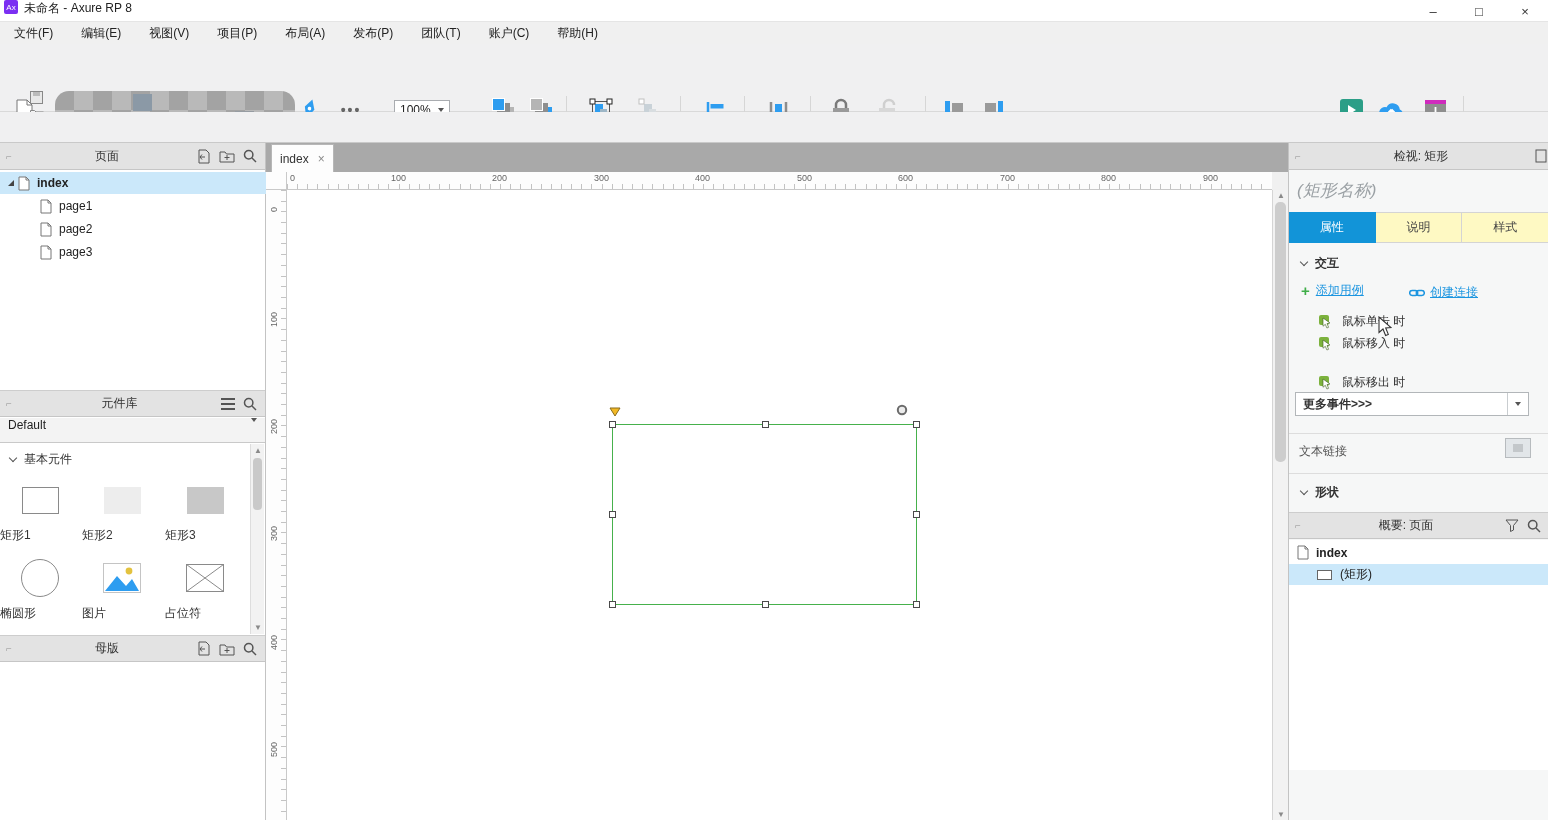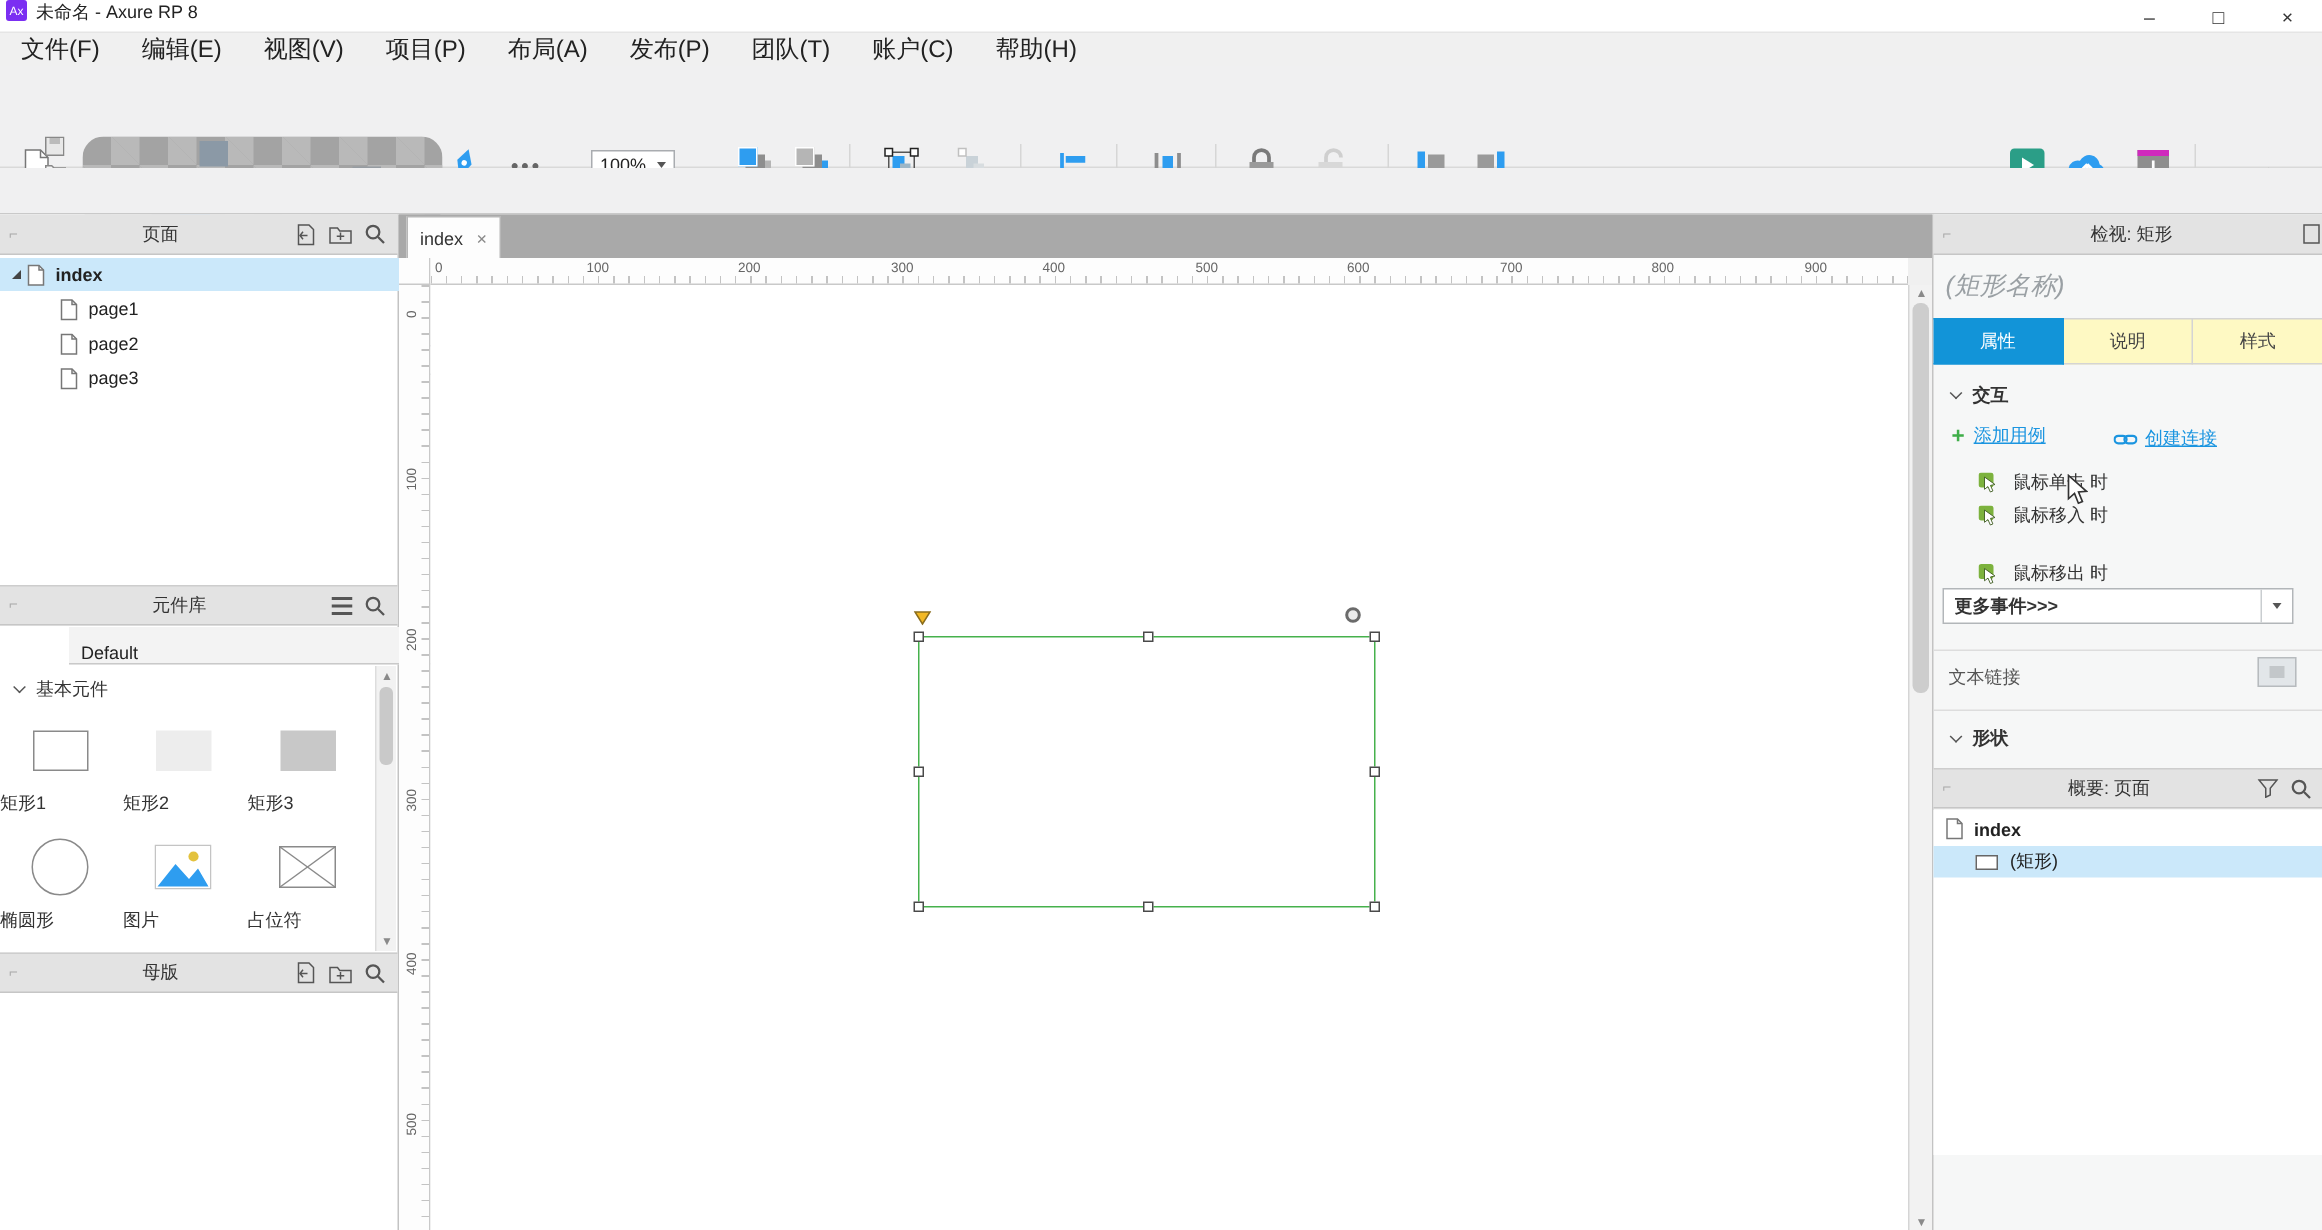--- a/index.html
+++ b/index.html
@@ -8,21 +8,21 @@
   .app { position:relative; width:1548px; height:820px; background:#f0f0f0; }
   .abs { position:absolute; }
 
   
   .titlebar { position:absolute; left:0; top:0; width:1548px; height:22px; background:#ffffff; border-bottom:1px solid #e5e5e5; display:flex; align-items:flex-start; font-size:12px; color:#222; }
   .app-logo { width:14px; height:14px; background:#7b2ff2; margin:0 6px 0 4px; border-radius:2px; color:#fff; font-size:8px; display:flex; align-items:center; justify-content:center; }
   .win-controls { position:absolute; right:0; top:0; height:22px; display:flex; }
   .win-btn { width:46px; height:22px; display:flex; align-items:center; justify-content:center; font-size:13px; color:#333; }
 
   
-  .menubar { position:absolute; left:0; top:22px; width:1548px; height:22px; background:#f0f0f0; display:flex; align-items:center; font-size:16px; color:#222; }
+  .menubar { position:absolute; left:0; top:22px; width:1548px; height:22px; background:#f0f0f0; display:flex; align-items:center; font-size:12px; color:#222; }
   .menu-item { padding:0 14px; height:22px; display:flex; align-items:center; }
 
   
   .toolbar { position:absolute; left:0; top:44px; width:1548px; height:68px; background:#f0f0f1; border-bottom:1px solid #d9d9d9; }
   .tbtn { position:absolute; top:50px; display:flex; flex-direction:column; align-items:center; font-size:11px; color:#4a4a4a; }
   .tbtn .ic { height:32px; display:flex; align-items:center; justify-content:center; margin-bottom:2px; }
   .tbtn.disabled { color:#b9b9b9; }
   .vsep { position:absolute; top:52px; width:1px; height:46px; background:#d6d6d6; }
   .arr-dn { display:inline-block; width:0; height:0; border-left:3.5px solid transparent; border-right:3.5px solid transparent; border-top:4px solid #555; margin-left:3px; vertical-align:1px; }
   .mosaic { position:absolute; left:55px; top:47px; width:240px; height:60px; border-radius:14px; background-color:#a3a3a3;
@@ -538,21 +538,21 @@
             <rect y="0" width="14" height="2" fill="#555"></rect>
             <rect y="5" width="14" height="2" fill="#555"></rect>
             <rect y="10" width="14" height="2" fill="#555"></rect>
           </svg>
         <svg width="14" height="14" viewBox="0 0 14 14">
             <circle cx="5.7" cy="5.7" r="4.2" fill="none" stroke="#555" stroke-width="1.5"></circle>
             <line x1="9" y1="9" x2="13" y2="13" stroke="#555" stroke-width="1.5"></line>
           </svg>
       </span>
     </div>
-    <div class="abs" style="left:0;top:275px;width:265px;height:25px;background:#f3f3f3;border-bottom:1px solid #c9c9c9;display:flex;align-items:flex-end;padding:0 8px;font-size:12px;color:#222;margin-left:46px;">
+    <div class="abs" style="left:0;top:275px;width:265px;height:25px;background:#f3f3f3;border-bottom:1px solid #c9c9c9;display:flex;align-items:flex-start;padding:0 8px;font-size:12px;color:#222;">
       <span>Default</span>
       <span class="arr-dn" style="margin-left:auto;"></span>
     </div>
     <div class="abs" style="left:10px;top:308px;display:flex;align-items:center;font-size:12px;color:#333;">
       <span class="chev"></span>
       <span>基本元件</span>
     </div>
 
     <div class="widget-cell" style="left:0px;top:336px;">
       <span class="widget-thumb">

